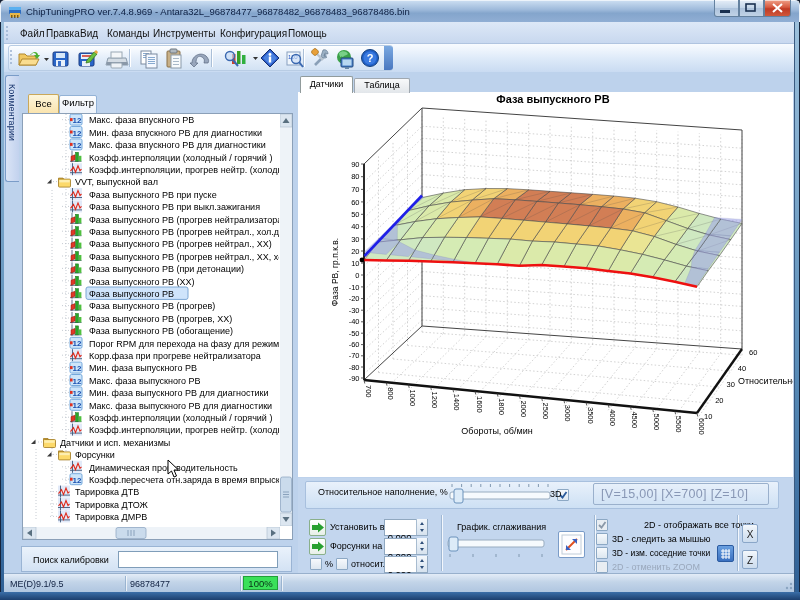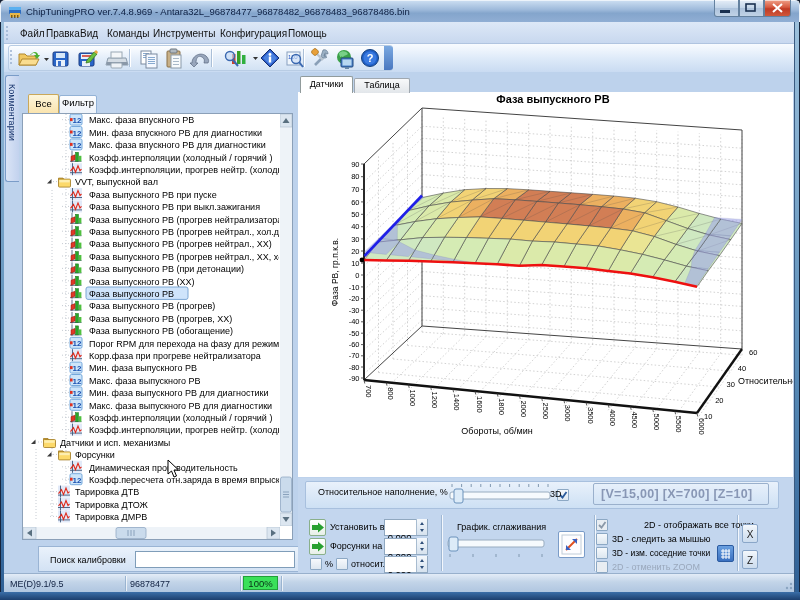--- a/index.html
+++ b/index.html
@@ -18,21 +18,21 @@
 .tband{left:8px;top:45px;width:385px;height:26px;background:linear-gradient(#fdfeff,#e4eefa 50%,#d2e2f4);border:1px solid #b8cce4;border-radius:3px}
 .tsep{top:49px;width:1px;height:18px;background:#aabfd8;box-shadow:1px 0 0 #fff}
 .vtab{left:5px;top:75px;width:14px;height:107px;background:linear-gradient(90deg,#dae4f6,#c2d2ee);border:1px solid #7a9cc8;border-right:none;border-radius:3px 0 0 3px}
 .vtab div{position:absolute;left:1px;top:8px;writing-mode:vertical-rl;font-size:9px;color:#13306a}
 .lpanel{left:19px;top:74px;width:277px;height:499px}
 .phead{left:0;top:0;width:277px;height:19px;background:linear-gradient(#fdd98d,#f9bc55 55%,#f5a733);border:1px solid #e9992a;border-radius:2px}
 .phead b{position:absolute;left:14px;top:4px;font-size:10.5px;color:#231a08}
 .tab-vse{font-size:9.5px;left:9px;top:20px;width:31px;height:20px;background:linear-gradient(#fdf6dc,#fae3ac);border:1px solid #caa85a;border-bottom:none;border-radius:2px 2px 0 0;text-align:center;padding-top:3px}
 .tab-fil{font-size:9.5px;left:40px;top:21px;width:38px;height:19px;background:linear-gradient(#fcfdff,#eef3fa);border:1px solid #93b2d6;border-radius:2px 2px 0 0;text-align:center;padding-top:1px}
 .treebox{left:3px;top:39px;width:271px;height:427px;background:#fff;border:1px solid #8ba0b8}
-.srchbox{left:19px;top:472px;width:271px;height:26px;background:linear-gradient(#eaf2fb,#d3e2f4);border:1px solid #9ab4d4}
+.srchbox{left:2px;top:472px;width:271px;height:26px;background:linear-gradient(#eaf2fb,#d3e2f4);border:1px solid #9ab4d4}
 .srchbox span{position:absolute;left:11px;top:8px;font-size:9px}
 .srchbox input{position:absolute;left:96px;top:4px;width:160px;height:17px;border:1px solid #7f9db9;font-size:9px}
 .statusbar{left:0px;top:573px;width:800px;height:19px;background:linear-gradient(#e3ecf7,#c2d4e8 45%,#b0c6e0);border-top:1px solid #98b0cc}
 .scell{position:absolute;top:5px;font-size:9px;color:#102040}
 .ssep{position:absolute;top:2px;width:1px;height:15px;background:#9ab4d0;box-shadow:1px 0 0 rgba(255,255,255,.7)}
 .bborder{left:0;top:592px;width:800px;height:8px;background:linear-gradient(#3a6ea8,#1c3f6e)}
 .lborder{left:0;top:22px;width:4px;height:570px;background:linear-gradient(#9cc0dc,#598cb8 60%,#2f6095);border-left:1px solid #16243c}
 .rborder{left:794px;top:22px;width:6px;height:570px;background:linear-gradient(#9cc0dc,#598cb8 60%,#2f6095);border-right:1px solid #16243c;border-left:1px solid #3a5a80}
 .gbtn{position:absolute;width:17px;height:17px;background:linear-gradient(#fff,#e8f0e8);border:1px solid #8ab08a;border-radius:2px}
 .spin{position:absolute;width:44px;height:17px;background:#fff;border:1px solid #90a8c0;font-size:9.5px;padding-top:12px}
@@ -649,21 +649,21 @@
       <line x1="100" y1="2" x2="100" y2="5"></line>
     </g>
 <rect x="2" y="10" width="100" height="7" rx="2" fill="#f6fafd" stroke="#98acc0" stroke-width="1"></rect>
 <rect x="6" y="7" width="9" height="14" rx="2" fill="#dcebf8" stroke="#6a92bc" stroke-width="1"></rect>
 </svg>
 <div class="cb" style="left:557px;top:489px"><svg width="10" height="10">
       <path d="M2 5 L4.5 7.5 L8.5 2" stroke="#2a5a9a" stroke-width="1.8" fill="none"></path>
     </svg></div>
 <div class="abs" style="left:550px;top:489px">3D</div>
 <div class="abs" style="left:593px;top:483px;width:176px;height:22px;border:1px solid #9ab0cc;border-radius:2px"></div>
-<div class="abs" style="left:601px;top:487px;font-size:12.5px;font-weight:bold;color:#8897b5;letter-spacing:0.3px">[V=15,00] [X=700] [Z=10]</div>
+<div class="abs" style="left:601px;top:487px;font-size:12.5px;font-weight:normal;color:#8897b5;letter-spacing:0.3px">[V=15,00] [X=700] [Z=10]</div>
 
 <div class="abs" style="left:441px;top:515px;width:1px;height:56px;background:#a0b8d4;box-shadow:1px 0 0 rgba(255,255,255,.8)"></div>
 <div class="abs" style="left:594px;top:515px;width:1px;height:56px;background:#a0b8d4;box-shadow:1px 0 0 rgba(255,255,255,.8)"></div>
 <div class="abs" style="left:737px;top:515px;width:1px;height:56px;background:#a0b8d4;box-shadow:1px 0 0 rgba(255,255,255,.8)"></div>
 
 <div class="gbtn" style="left:309px;top:519px"><svg width="15" height="15">
       <rect x="2" y="5" width="6" height="5" fill="#28a030"></rect>
       <path d="M8 2.5 L14 7.5 L8 12.5 Z" fill="#28a030"></path>
     </svg></div>
 <div class="abs" style="left:330px;top:522px">Установить в</div>

